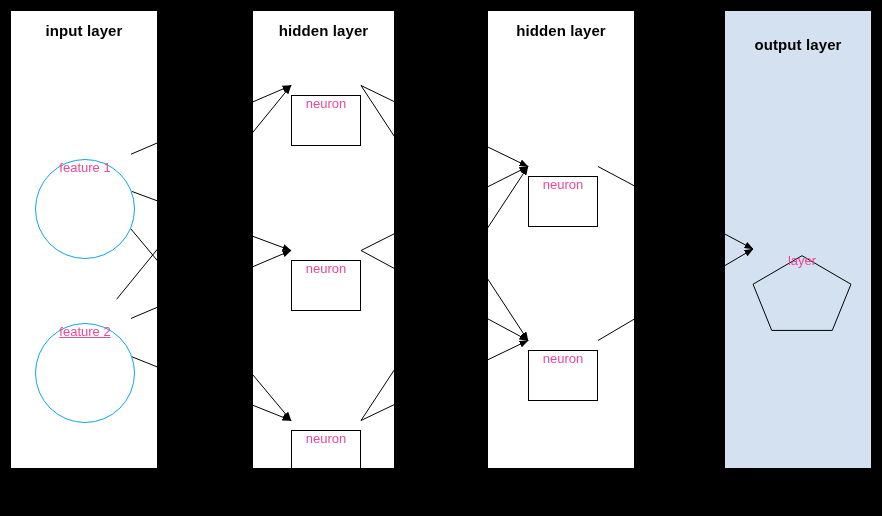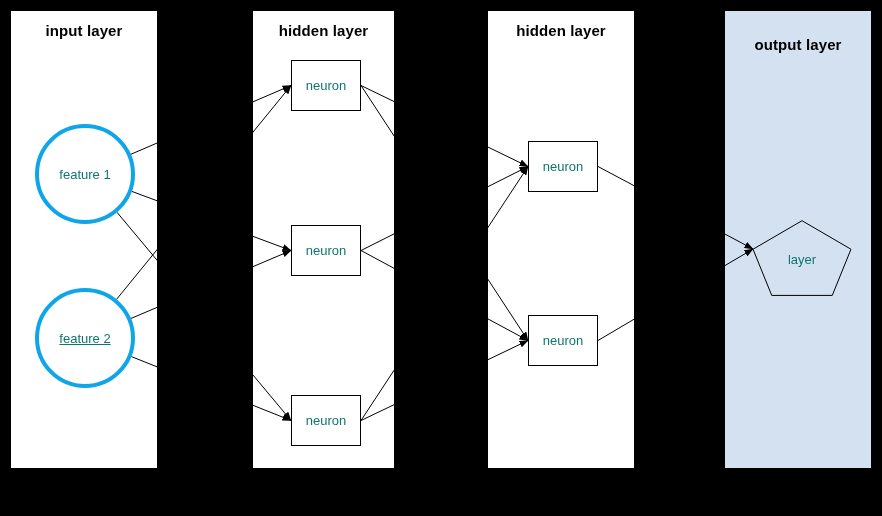--- a/index.html
+++ b/index.html
@@ -34,28 +34,28 @@
     font-size: 15px;
     font-weight: bold;
     color: #000000;
     font-family: "Liberation Sans", sans-serif;
     letter-spacing: 0.1px;
   }
   .node {
     position: absolute;
     box-sizing: border-box;
     display: flex;
-    align-items: center;
     justify-content: center;
     font-size: 13px;
-    color: #0f766e;
+    color: #ec4899;
     font-family: "Liberation Sans", sans-serif;
+    margin-top: 35px;
   }
   .node-circle {
-    border: 4px solid #0ea5e9;
+    border: 1px solid #0ea5e9;
     border-radius: 50%;
     background: #ffffff;
   }
   .node-box {
     border: 1px solid #000000;
     background: #ffffff;
   }
   .node-pentagon {
     background: transparent;
   }

